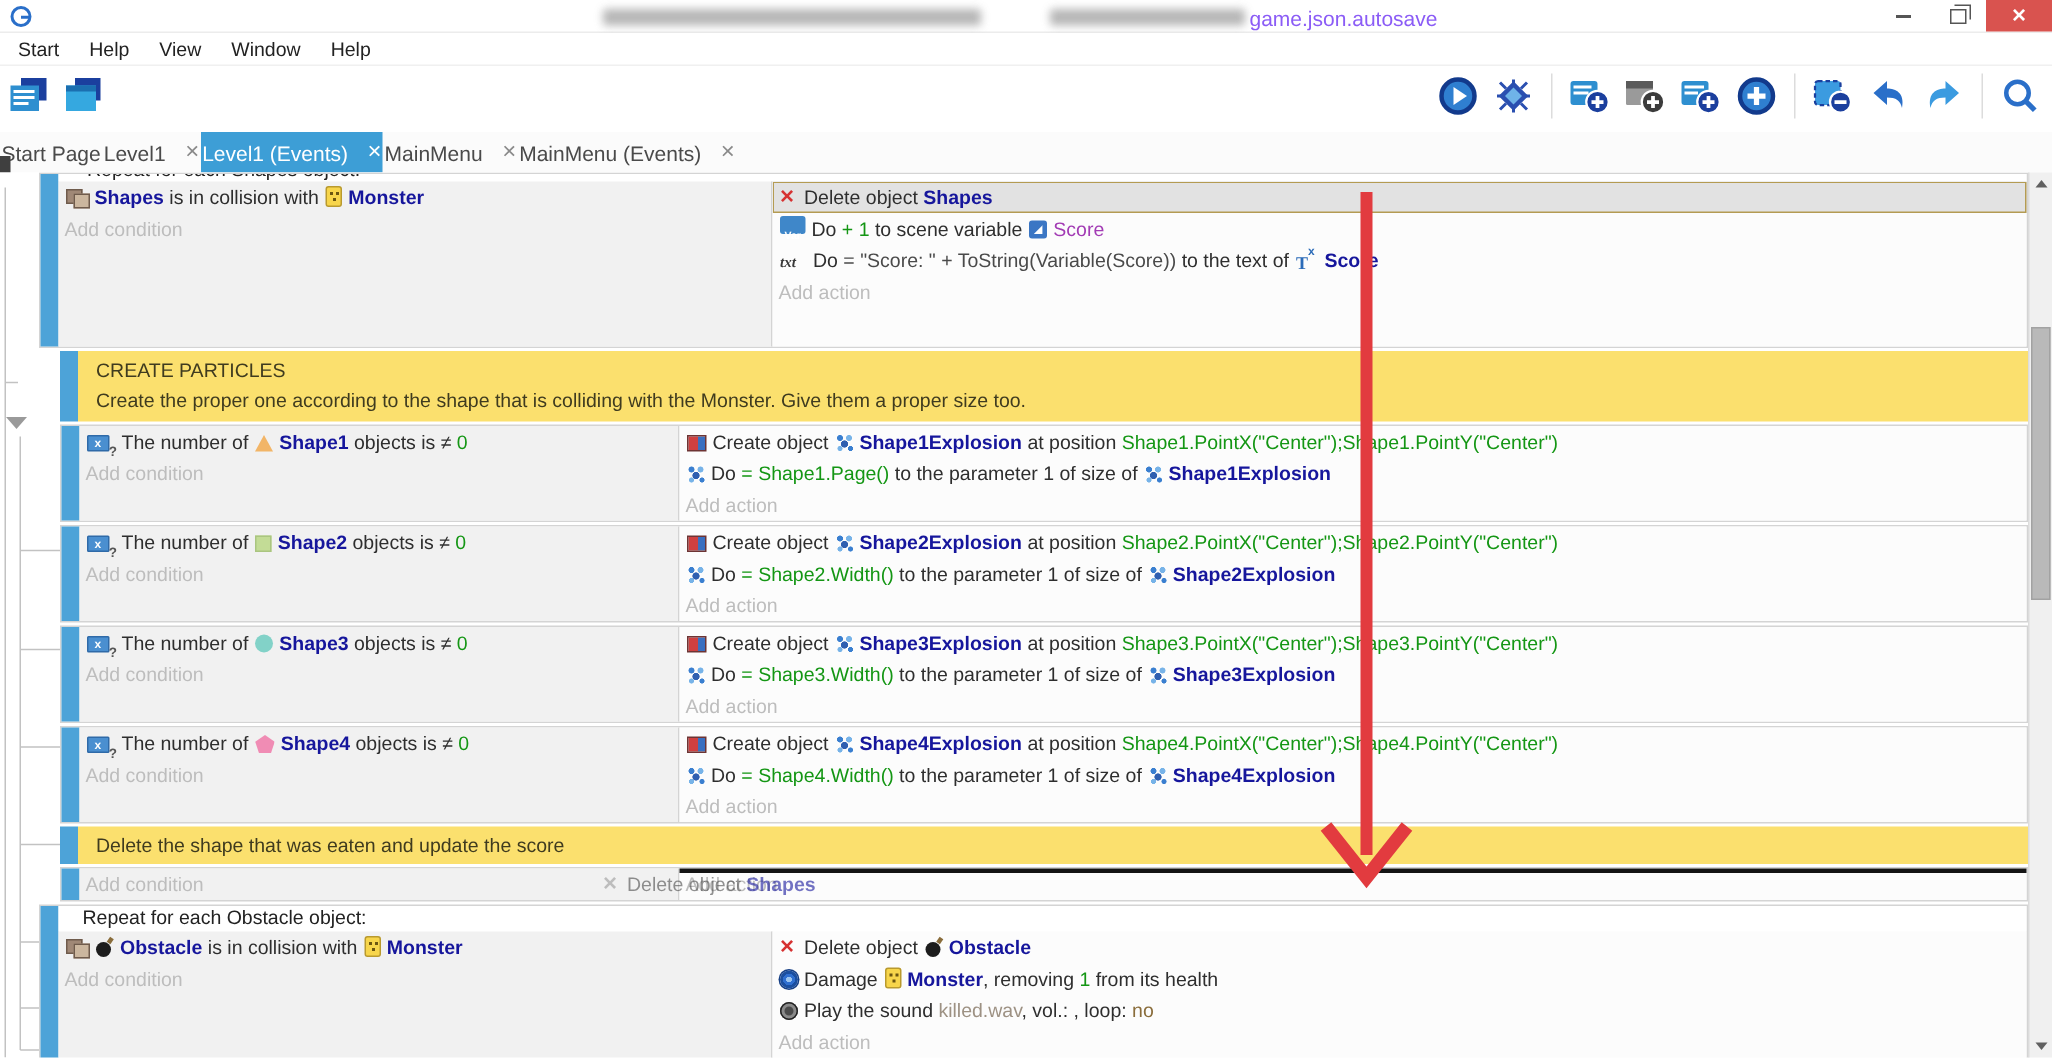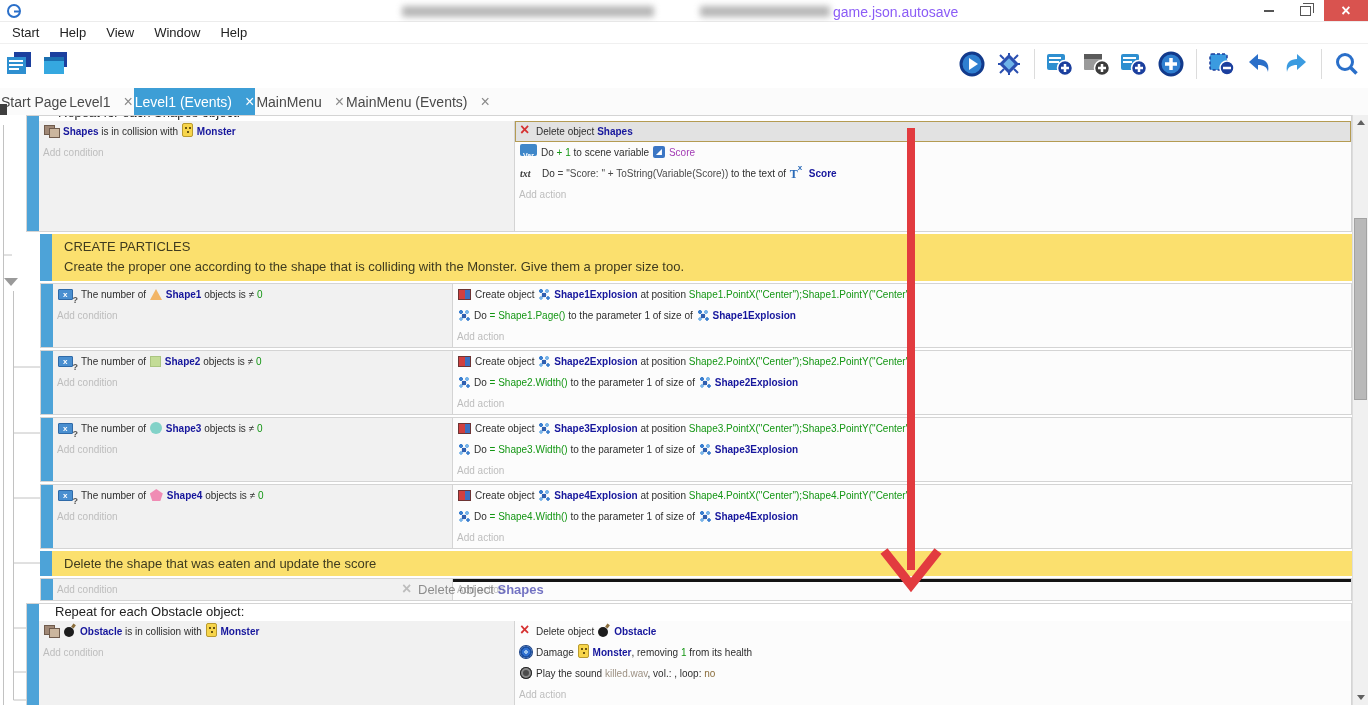--- a/index.html
+++ b/index.html
@@ -42,21 +42,21 @@
   .bar{width:12px;background:#4da3d8;flex:none}
   .ebody{flex:1;display:flex;flex-direction:column;min-width:0}
   .hdr{height:17px;line-height:16px;font-size:13px;color:#222;padding-left:16px;background:#fff;white-space:nowrap}
   .hdr-clip{height:5px;overflow:hidden}
   .hdr-clip .hline{margin-top:-11px;display:block;font-size:13px;color:#222;padding-left:3px}
   .cols{flex:1;display:flex}
   .cond{flex:none;background:#f1f1f1;border-right:1px solid #d4d4d4}
   .c0{width:476px}
   .c1{width:400px}
   .act{flex:1;background:#fcfcfc;position:relative;min-width:0}
-  .line{height:21px;line-height:21px;font-size:10px;color:#2e2e2e;padding-left:4px;white-space:nowrap;overflow:hidden}
+  .line{height:21px;line-height:21px;font-size:13px;color:#2e2e2e;padding-left:4px;white-space:nowrap;overflow:hidden}
   .line.sel{background:#dedede}
   .line.focus{background:#e2e2e2;box-shadow:inset 0 0 0 1px #b49b52}
   .sg.t{color:#2e2e2e}
   .sg.obj{color:#16169c;font-weight:bold}
   .sg.expr{color:#149614}
   .sg.str{color:#9d9183}
   .sg.brown{color:#8a6d3b}
   .sg.code{color:#4a4a4a}
   .sg.var{color:#a23bb4}
   .ph{color:#bdbdbd}

